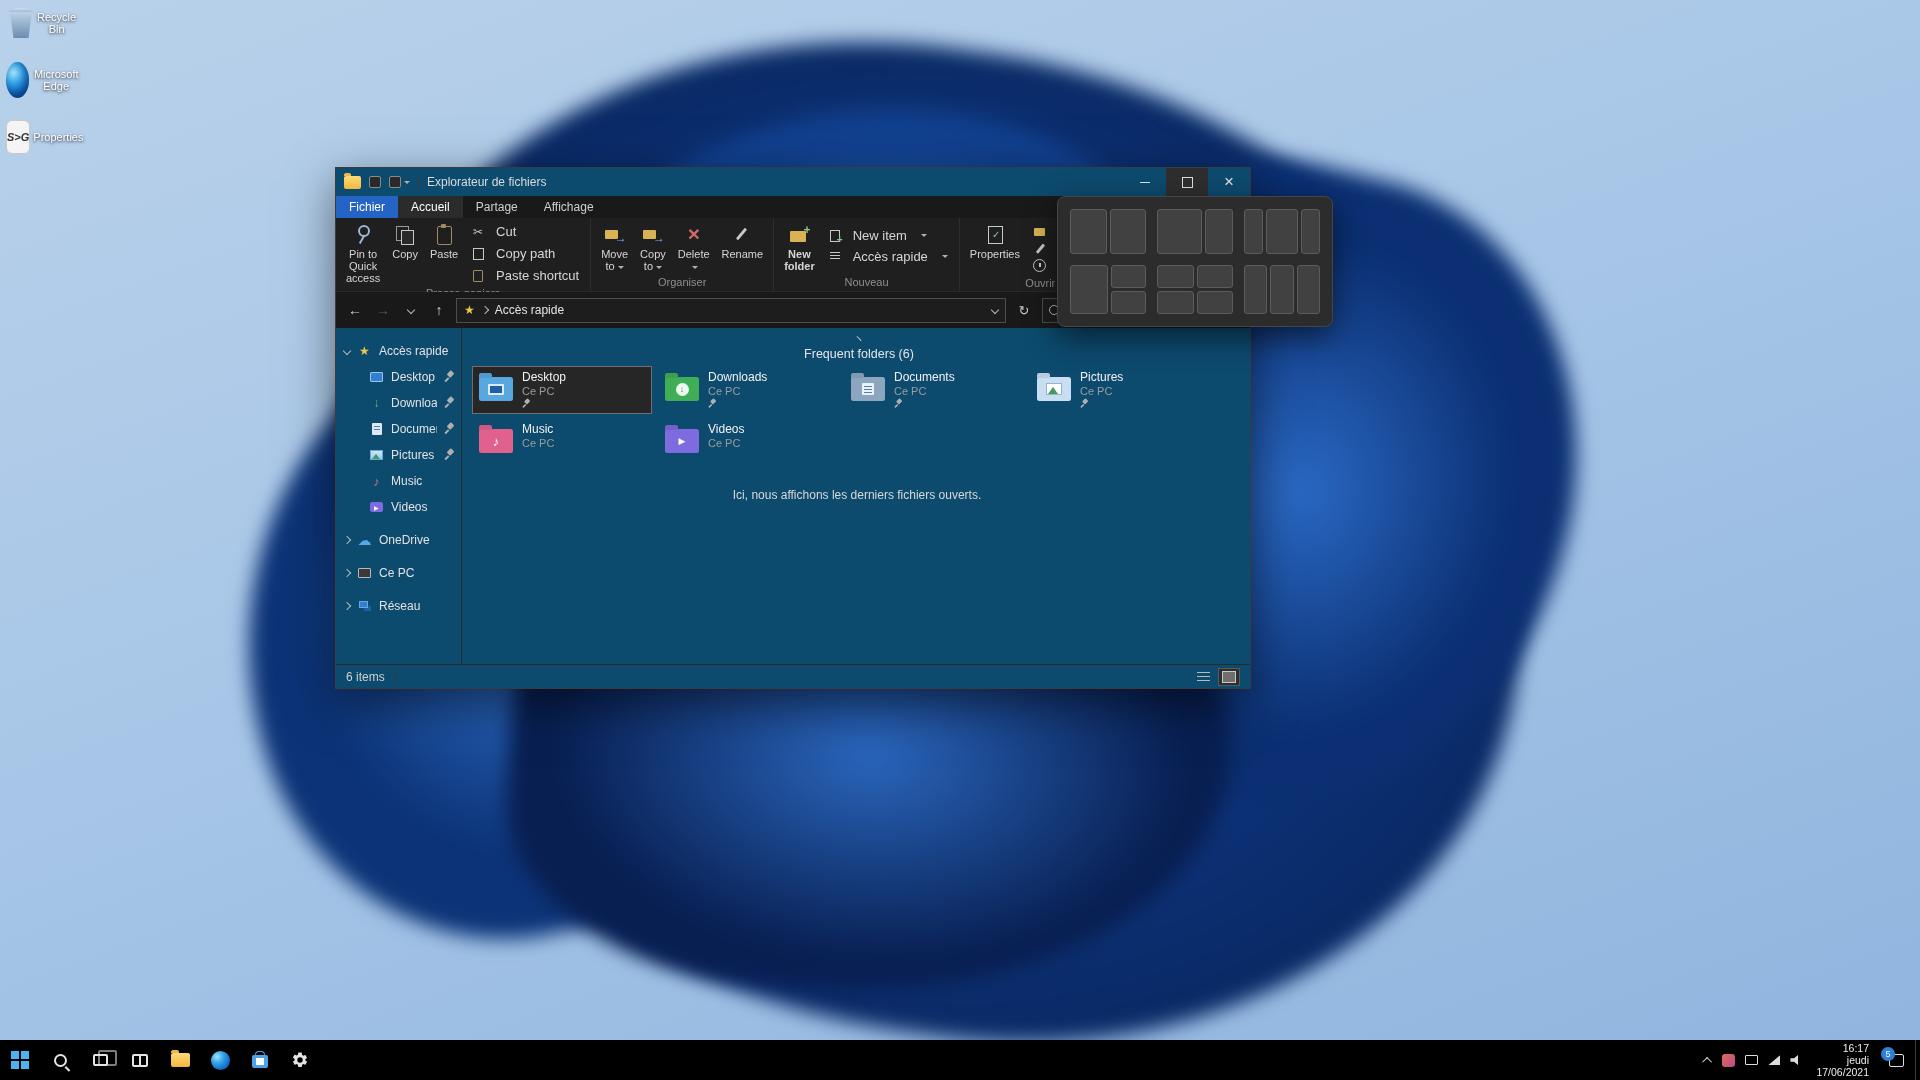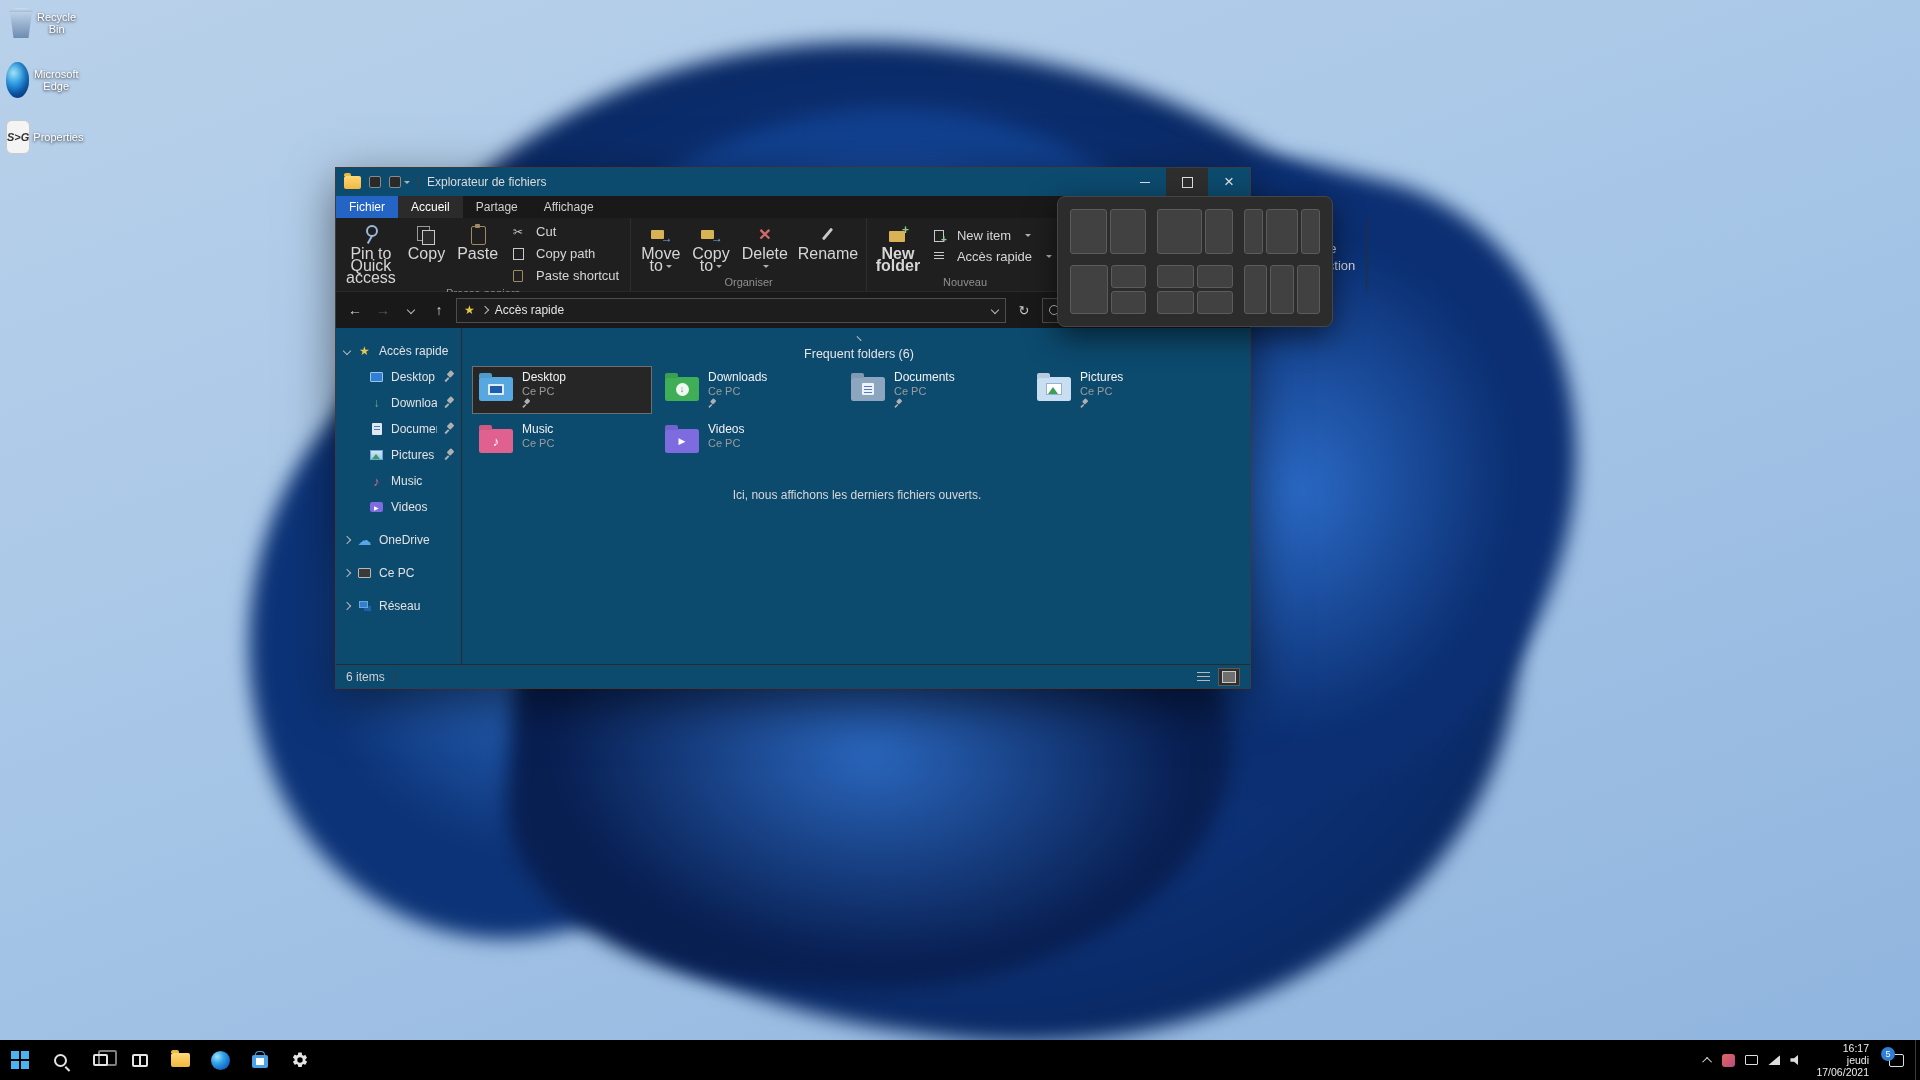--- a/index.html
+++ b/index.html
@@ -46,21 +46,21 @@
   .tab { padding:0 13px; display:flex; align-items:center; font-size:12px; color:#cfcfcf; cursor:pointer; }
   .tab-file { background:#2464c4; color:#fff; }
   .tab.active { background:#2b2b2b; color:#fff; }
 
   
   .ribbon { height:74px; flex:none; background:#1f1f1f; display:flex; align-items:stretch; border-bottom:1px solid #2a2a2a; }
   .rgroup { display:flex; flex-direction:column; border-right:1px solid #2e2e2e; }
   .rgroup-body { flex:1; display:flex; align-items:stretch; padding:3px 5px 0 5px; gap:2px; }
   .rgroup-label { text-align:center; font-size:11px; color:#8f8f8f; padding:1px 4px 3px; }
   .rbtn-lg { display:flex; flex-direction:column; align-items:center; justify-content:flex-start; gap:1px; padding:2px 5px; border-radius:2px; cursor:pointer; max-width:66px; }
-  .rbtn-lg .rlabel { font-size:16px; line-height:12px; text-align:center; color:#d6d6d6; }
+  .rbtn-lg .rlabel { font-size:11px; line-height:12px; text-align:center; color:#d6d6d6; }
   .rstack { display:flex; flex-direction:column; justify-content:space-between; padding:2px 2px; }
   .rbtn-sm { display:flex; align-items:center; gap:11px; height:17px; padding:0 4px; font-size:13px; color:#d6d6d6; border-radius:2px; cursor:pointer; white-space:nowrap;text-align:right; }
   .car { display:inline-block; width:0; height:0; border-left:3px solid transparent; border-right:3px solid transparent; border-top:3.5px solid #b0b0b0; margin-left:3px; vertical-align:middle; }
 
   .ric { width:24px; height:24px; position:relative; flex:none; }
   .sic { width:14px; height:14px; position:relative; flex:none; display:flex; align-items:center; justify-content:center; }
 
   .ri-pin::before { content:""; position:absolute; top:2px; left:7px; width:8px; height:8px; border:2px solid #9cb8d8; border-radius:50%; }
   .ri-pin::after { content:""; position:absolute; top:12px; left:10px; width:2px; height:9px; background:#9cb8d8; transform:rotate(30deg); }
   .ri-copy::before { content:""; position:absolute; left:3px; top:3px; width:11px; height:13px; border:1.5px solid #9a9a9a; background:#1f1f1f; }

